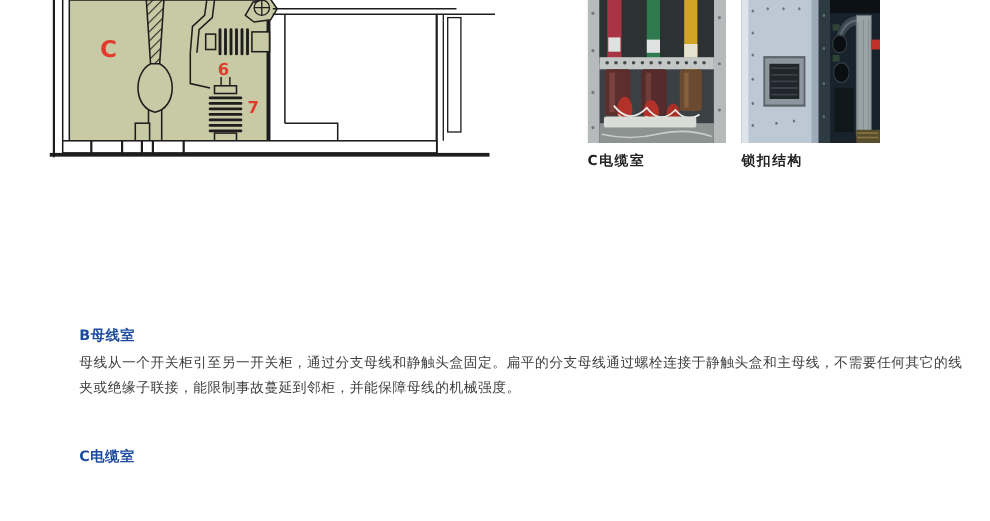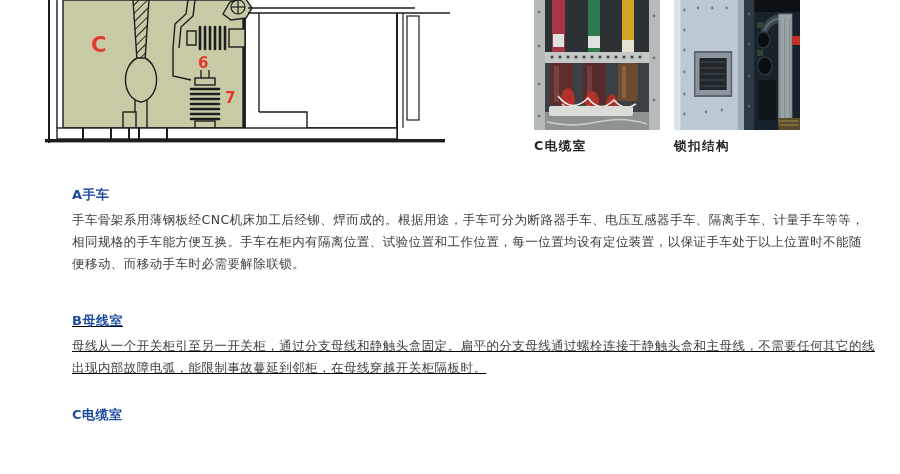--- a/index.html
+++ b/index.html
@@ -17,21 +17,21 @@
   .photo-cable { left: 534px; width: 126px; }
   .photo-lock  { left: 674px; width: 126px; }
   .photo-frame { width: 100%; height: 130px; overflow: hidden; }
   .photo-frame svg { display: block; width: 100%; height: 100%; }
   .photo-caption { margin-top: 8px; font-size: 12.5px; font-weight: bold;
                    color: #222; letter-spacing: 1.5px; }
 
   
   .section { position: absolute; left: 72px; width: 818px; }
   .sec-a { top: 186px; }
-  .sec-b { top: 312px; text-decoration: underline; }
+  .sec-b { top: 296px; }
   .sec-c { top: 406px; }
   .sec-heading { font-size: 13px; font-weight: bold; color: #1b4a9e;
                  letter-spacing: 0.5px; margin-bottom: 5px; }
   .sec-line { font-size: 12.5px; color: #3d3d3d; letter-spacing: 0.45px;
               line-height: 22px; white-space: nowrap; }
 </style>
 </head>
 <body>
 
 <div class="page">
@@ -224,30 +224,24 @@
         <rect x="131" y="14" width="17" height="110" fill="#9aa4a6" stroke="#6a7478" stroke-width="1"></rect>
         <path d="M133,20 v100 M139,18 v104 M145,18 v104" stroke="#7f898c" stroke-width="1"></path>
         <rect x="148" y="36" width="10" height="9" fill="#c2302a"></rect>
         <rect x="131" y="118" width="27" height="12" fill="#584e2e"></rect>
         <path d="M132,121 h24 M132,125 h24" stroke="#8a7a42" stroke-width="1.4"></path>
       </svg>
     </div>
     <figcaption class="photo-caption">锁扣结构</figcaption>
   </figure>
 
-  <section class="section sec-a">
-    <h3 class="sec-heading">A手车</h3>
-    <div class="sec-line">手车骨架系用薄钢板经CNC机床加工后经铆、焊而成的。根据用途，手车可分为断路器手车、电压互感器手车、隔离手车、计量手车等等，</div>
-    <div class="sec-line">相同规格的手车能方便互换。手车在柜内有隔离位置、试验位置和工作位置，每一位置均设有定位装置，以保证手车处于以上位置时不能随</div>
-    <div class="sec-line">便移动、而移动手车时必需要解除联锁。</div>
-  </section>
 
   <section class="section sec-b">
     <h3 class="sec-heading">B母线室</h3>
     <div class="sec-line">母线从一个开关柜引至另一开关柜，通过分支母线和静触头盒固定。扁平的分支母线通过螺栓连接于静触头盒和主母线，不需要任何其它的线</div>
-    <div class="sec-line">出现内部故障电弧，能限制事故蔓延到邻柜，在母线穿越开关柜隔板时。</div>
+    <div class="sec-line">夹或绝缘子联接，能限制事故蔓延到邻柜，并能保障母线的机械强度。</div>
   </section>
 
   <section class="section sec-c">
     <h3 class="sec-heading">C电缆室</h3>
   </section>
 
 </div>
 
 </body></html>

